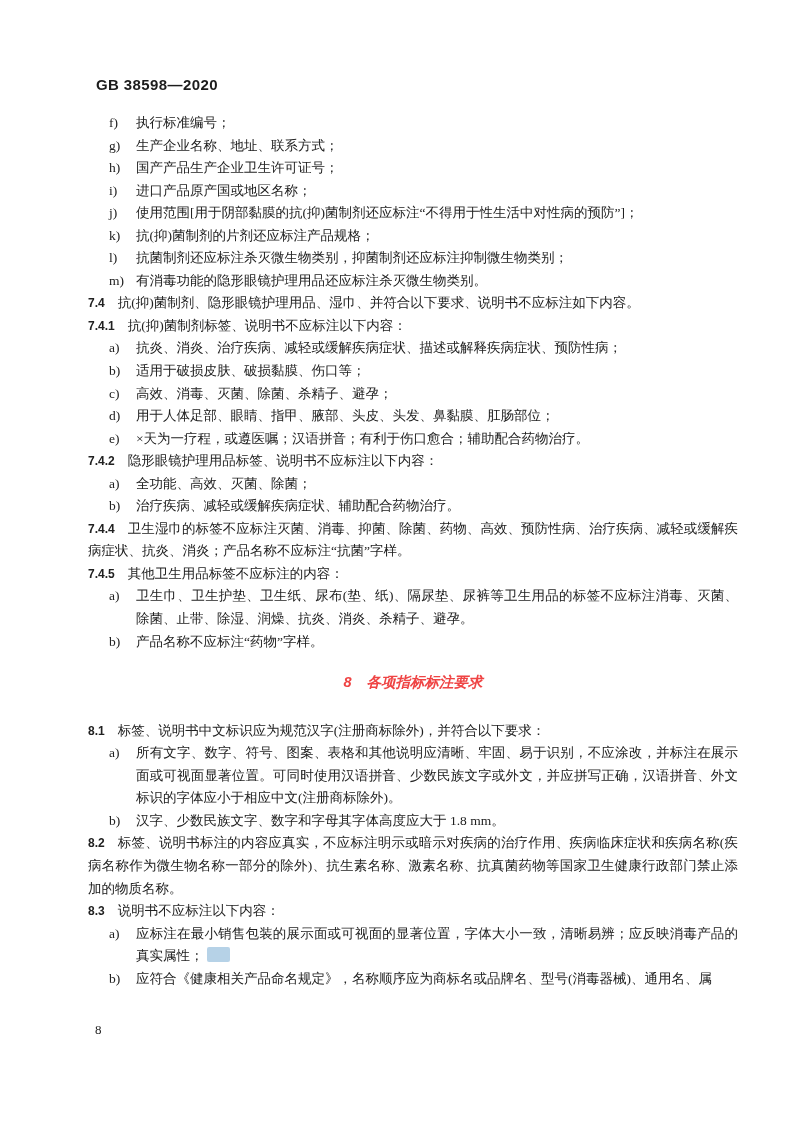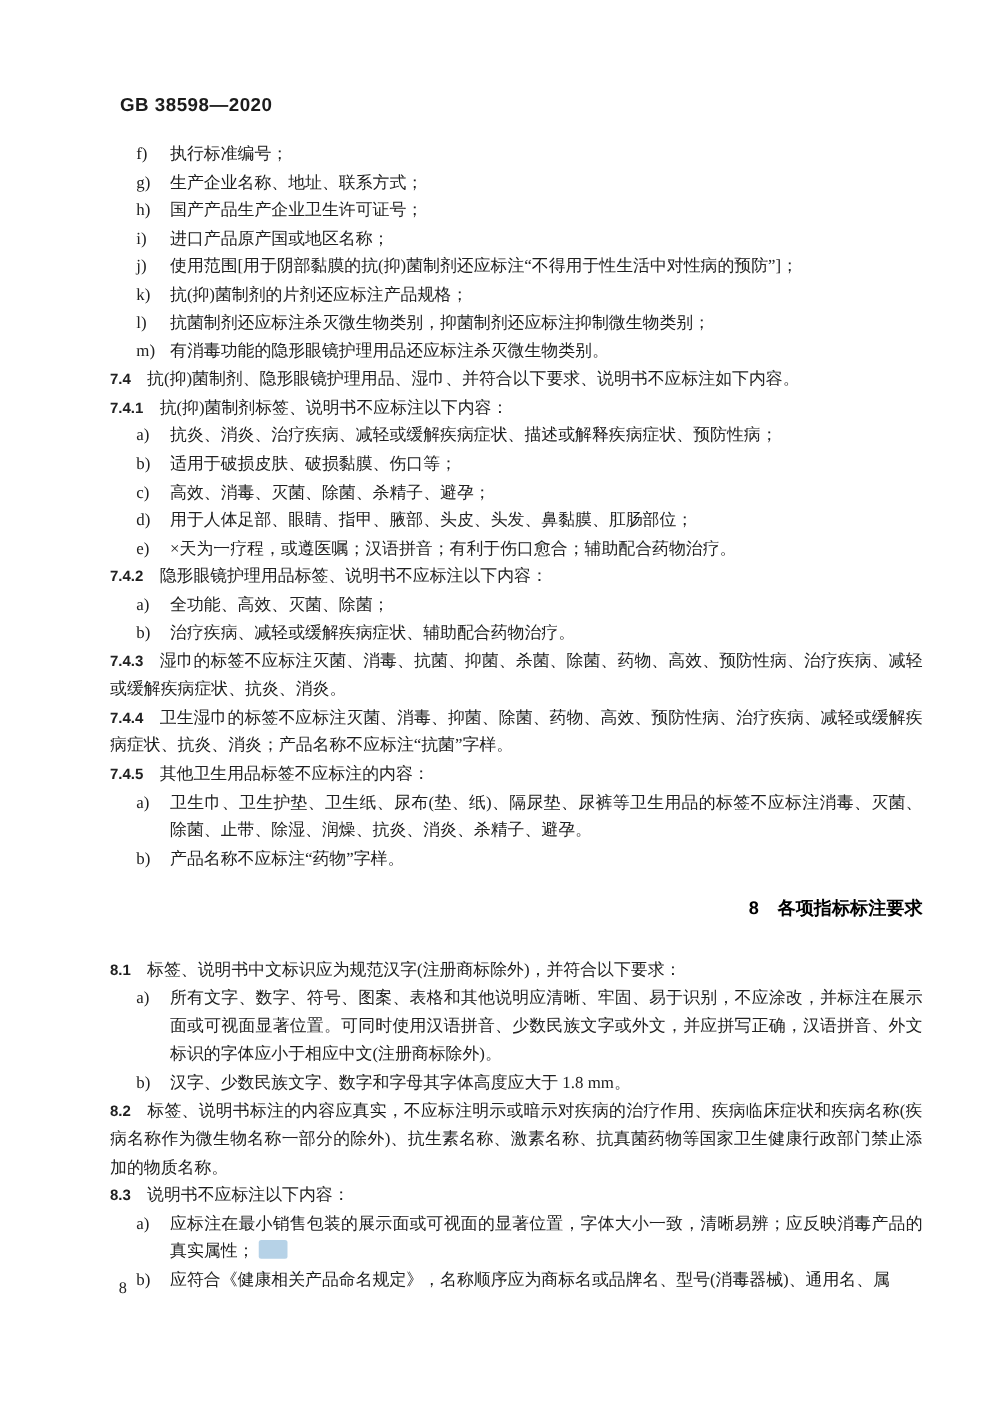--- a/index.html
+++ b/index.html
@@ -28,21 +28,21 @@
   p.clause > .cnum,
   p.heading > .cnum {
     font-family:"Liberation Sans","DejaVu Sans",sans-serif;
     font-weight:700; font-size:12px;
     padding-right:13px;
   }
   p.heading {
     margin:18px 0 26px 0;
     font-family:"Liberation Sans","DejaVu Sans",sans-serif;
     font-weight:700; font-size:14.5px;
-    text-align:right; color:#000000;
+    text-align:center; color:#ef4444;font-style:italic;
   }
   p.heading > .cnum { font-size:14.5px; padding-right:15px; }
   .wm {
     display:inline-block; width:23px; height:15px;
     background:#aecde4; border-radius:2px;
     vertical-align:-2px; margin-left:3px; opacity:0.9;
   }
   .page-number {
     position:absolute; left:95px; top:1022px;
     font-size:13px; color:#222;
@@ -66,21 +66,20 @@
       <p class="clause"><span class="cnum">7.4</span><span>抗(抑)菌制剂、隐形眼镜护理用品、湿巾、并符合以下要求、说明书不应标注如下内容。</span></p>
       <p class="clause"><span class="cnum">7.4.1</span><span>抗(抑)菌制剂标签、说明书不应标注以下内容：</span></p>
       <p class="item"><span class="marker">a)</span><span>抗炎、消炎、治疗疾病、减轻或缓解疾病症状、描述或解释疾病症状、预防性病；</span></p>
       <p class="item"><span class="marker">b)</span><span>适用于破损皮肤、破损黏膜、伤口等；</span></p>
       <p class="item"><span class="marker">c)</span><span>高效、消毒、灭菌、除菌、杀精子、避孕；</span></p>
       <p class="item"><span class="marker">d)</span><span>用于人体足部、眼睛、指甲、腋部、头皮、头发、鼻黏膜、肛肠部位；</span></p>
       <p class="item"><span class="marker">e)</span><span>×天为一疗程，或遵医嘱；汉语拼音；有利于伤口愈合；辅助配合药物治疗。</span></p>
       <p class="clause"><span class="cnum">7.4.2</span><span>隐形眼镜护理用品标签、说明书不应标注以下内容：</span></p>
       <p class="item"><span class="marker">a)</span><span>全功能、高效、灭菌、除菌；</span></p>
       <p class="item"><span class="marker">b)</span><span>治疗疾病、减轻或缓解疾病症状、辅助配合药物治疗。</span></p>
-      <p class="clause"><span class="cnum">7.4.3</span><span>湿巾的标签不应标注灭菌、消毒、抗菌、抑菌、杀菌、除菌、药物、高效、预防性病、治疗疾病、减轻或缓解疾病症状、抗炎、消炎。</span></p>
       <p class="clause"><span class="cnum">7.4.4</span><span>卫生湿巾的标签不应标注灭菌、消毒、抑菌、除菌、药物、高效、预防性病、治疗疾病、减轻或缓解疾病症状、抗炎、消炎；产品名称不应标注“抗菌”字样。</span></p>
       <p class="clause"><span class="cnum">7.4.5</span><span>其他卫生用品标签不应标注的内容：</span></p>
       <p class="item"><span class="marker">a)</span><span>卫生巾、卫生护垫、卫生纸、尿布(垫、纸)、隔尿垫、尿裤等卫生用品的标签不应标注消毒、灭菌、除菌、止带、除湿、润燥、抗炎、消炎、杀精子、避孕。</span></p>
       <p class="item"><span class="marker">b)</span><span>产品名称不应标注“药物”字样。</span></p>
       <p class="heading"><span class="cnum">8</span><span>各项指标标注要求</span></p>
       <p class="clause"><span class="cnum">8.1</span><span>标签、说明书中文标识应为规范汉字(注册商标除外)，并符合以下要求：</span></p>
       <p class="item"><span class="marker">a)</span><span>所有文字、数字、符号、图案、表格和其他说明应清晰、牢固、易于识别，不应涂改，并标注在展示面或可视面显著位置。可同时使用汉语拼音、少数民族文字或外文，并应拼写正确，汉语拼音、外文标识的字体应小于相应中文(注册商标除外)。</span></p>
       <p class="item"><span class="marker">b)</span><span>汉字、少数民族文字、数字和字母其字体高度应大于 1.8 mm。</span></p>
       <p class="clause"><span class="cnum">8.2</span><span>标签、说明书标注的内容应真实，不应标注明示或暗示对疾病的治疗作用、疾病临床症状和疾病名称(疾病名称作为微生物名称一部分的除外)、抗生素名称、激素名称、抗真菌药物等国家卫生健康行政部门禁止添加的物质名称。</span></p>
       <p class="clause"><span class="cnum">8.3</span><span>说明书不应标注以下内容：</span></p>

